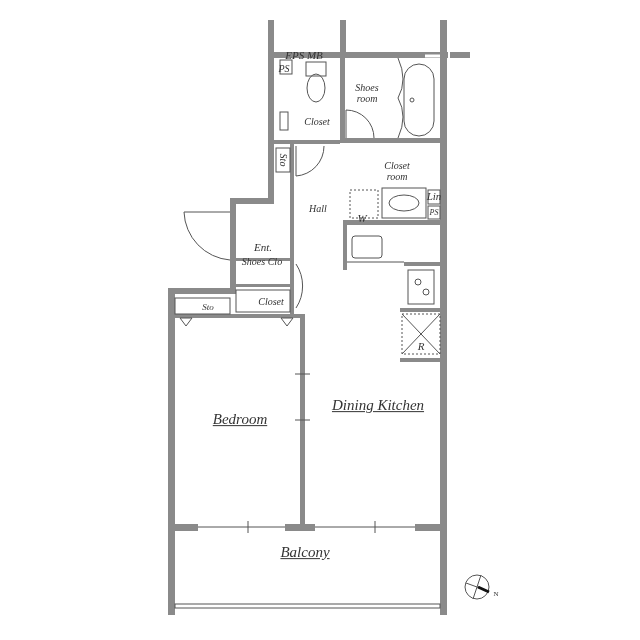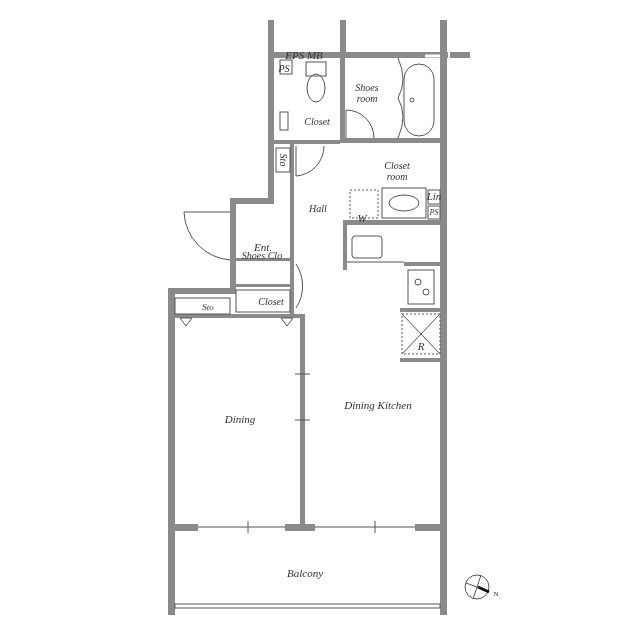--- a/index.html
+++ b/index.html
@@ -1,21 +1,21 @@
 <!DOCTYPE html>
 <html><head>
 <meta charset="utf-8">
 <style>
   html, body { margin:0; padding:0; background:#ffffff; }
   body { width:640px; height:640px; position:relative; overflow:hidden; font-family:"DejaVu Serif", serif; }
   svg { position:absolute; left:0; top:0; }
   .lbl { position:absolute; font-family:"Liberation Serif", serif; font-style:italic; color:#333; white-space:nowrap; transform:translate(-50%,-50%); text-align:center; line-height:1.05; }
   .sm { font-size:10px; }
   .md { font-size:11px;margin-top:14px; }
-  .lg { font-size:11px; }
+  .lg { font-size:15px;text-decoration:underline; }
 </style>
 </head>
 <body>
 
 <svg width="640" height="640" viewBox="0 0 640 640">
   <g fill="#8a8a8a">
 
     <rect x="268" y="20" width="6" height="38"></rect>
     <rect x="340" y="20" width="6" height="38"></rect>
     <rect x="268" y="52" width="180" height="6"></rect>
@@ -121,20 +121,20 @@
 <div class="lbl sm" style="left:367px;top:93px;white-space:pre">Shoes
 room</div>
 <div class="lbl sm" style="left:283px;top:160px;transform:translate(-50%,-50%) rotate(90deg)">Sto</div>
 <div class="lbl sm" style="left:397px;top:171px;white-space:pre">Closet
 room</div>
 <div class="lbl md" style="left:362px;top:205px">W</div>
 <div class="lbl" style="left:434px;top:197px;font-size:11px">Lin</div>
 <div class="lbl" style="left:434px;top:213px;font-size:8px">PS</div>
 <div class="lbl sm" style="left:318px;top:209px">Hall</div>
 <div class="lbl md" style="left:263px;top:234px">Ent.</div>
-<div class="lbl sm" style="left:262px;top:256px">Shoes Clo</div>
+<div class="lbl sm" style="left:262px;top:262px">Shoes Clo</div>
 <div class="lbl sm" style="left:271px;top:302px">Closet</div>
 <div class="lbl" style="left:208px;top:308px;font-size:9px">Sto</div>
 <div class="lbl md" style="left:421px;top:333px">R</div>
-<div class="lbl lg" style="left:240px;top:420px">Dining</div>
+<div class="lbl lg" style="left:240px;top:420px">Bedroom</div>
 <div class="lbl lg" style="left:378px;top:406px">Dining Kitchen</div>
-<div class="lbl lg" style="left:305px;top:574px">Balcony</div>
+<div class="lbl lg" style="left:305px;top:553px">Balcony</div>
 <div class="lbl" style="left:496px;top:595px;font-size:7px;font-style:normal">N</div>
 
 </body></html>

